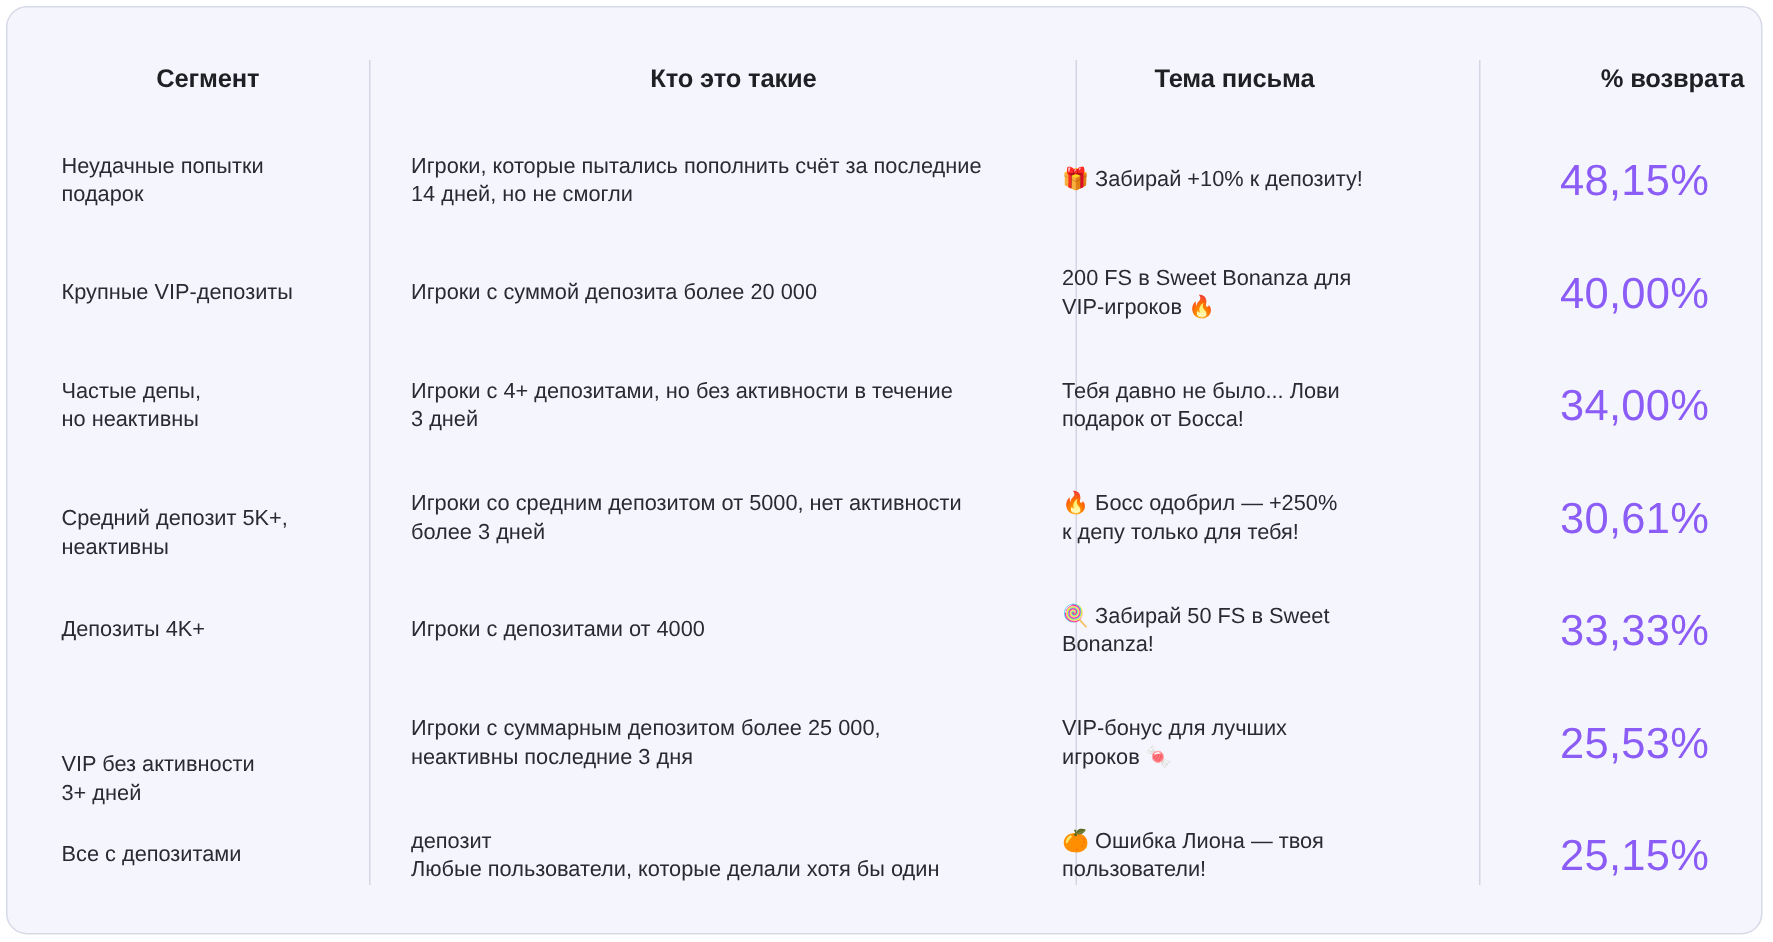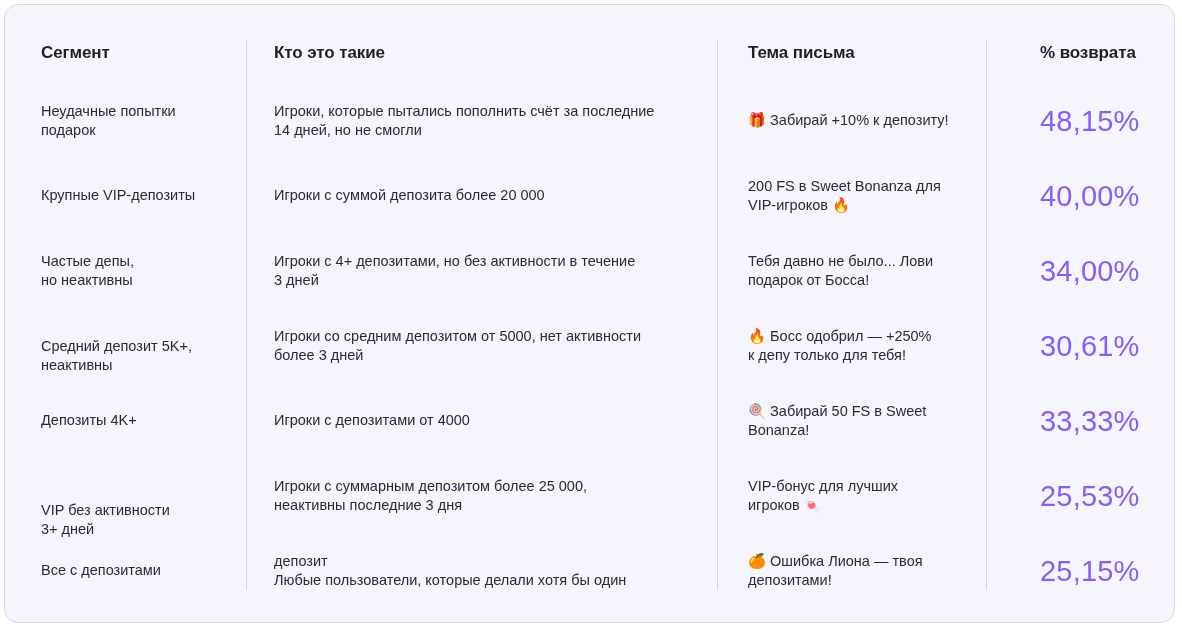--- a/index.html
+++ b/index.html
@@ -1,27 +1,27 @@
 <!DOCTYPE html>
 <html><head>
 <meta charset="utf-8">
 <style>
   html, body { margin: 0; padding: 0; background: #ffffff; }
   body { width: 1182px; height: 628px; position: relative; overflow: hidden;
          font-family: "Liberation Sans", "DejaVu Sans", sans-serif; color: #1f2024; }
   .card { position: absolute; left: 4px; top: 4px; width: 1171px; height: 619px;
           background: #f5f6fd; border: 1px solid #d7dae6; border-radius: 14px; box-sizing: border-box; }
   .divider { position: absolute; top: 40px; width: 1px; height: 550px; background: #d3d6e2; }
-  .hdr { position: absolute; top: 43px; font-size: 17px; font-weight: bold; color: #1f2024; letter-spacing: -0.1px; }
+  .hdr { position: absolute; top: 43px; font-size: 17px; font-weight: bold; color: #1f2024; letter-spacing: -0.1px; text-align: center; }
   .cell { position: absolute; font-size: 14.5px; line-height: 19.5px; color: #2a2b30; display: flex; align-items: center; }
   .cell span { display: block; }
   .pct { position: absolute; font-size: 29px; color: #8b5cf6; display: flex; align-items: center; letter-spacing: 0.2px; }
   .c1 { left: 41px; width: 195px; }
   .c2 { left: 274px; width: 430px; }
-  .c3 { left: 748px; width: 230px; }
+  .c3 { left: 708px; width: 230px; }
   .c4 { left: 1040px; width: 150px; }
 </style>
 </head>
 <body>
 
 <div class="card"></div>
 
 <div class="divider" style="left:246px"></div>
 <div class="divider" style="left:717px"></div>
 <div class="divider" style="left:986px"></div>
@@ -153,16 +153,16 @@
 </div>
 <div class="cell c2" style="top:551px;height:40px">
   <div>
       <span>депозит</span>
       <span>Любые пользователи, которые делали хотя бы один</span>
     </div>
 </div>
 <div class="cell c3" style="top:551px;height:40px">
   <div>
       <span>🍊 Ошибка Лиона — твоя</span>
-      <span>депозитами!</span>
+      <span>пользователи!</span>
     </div>
 </div>
 <div class="pct c4" style="top:551px;height:40px">25,15%</div>
 
 </body></html>

